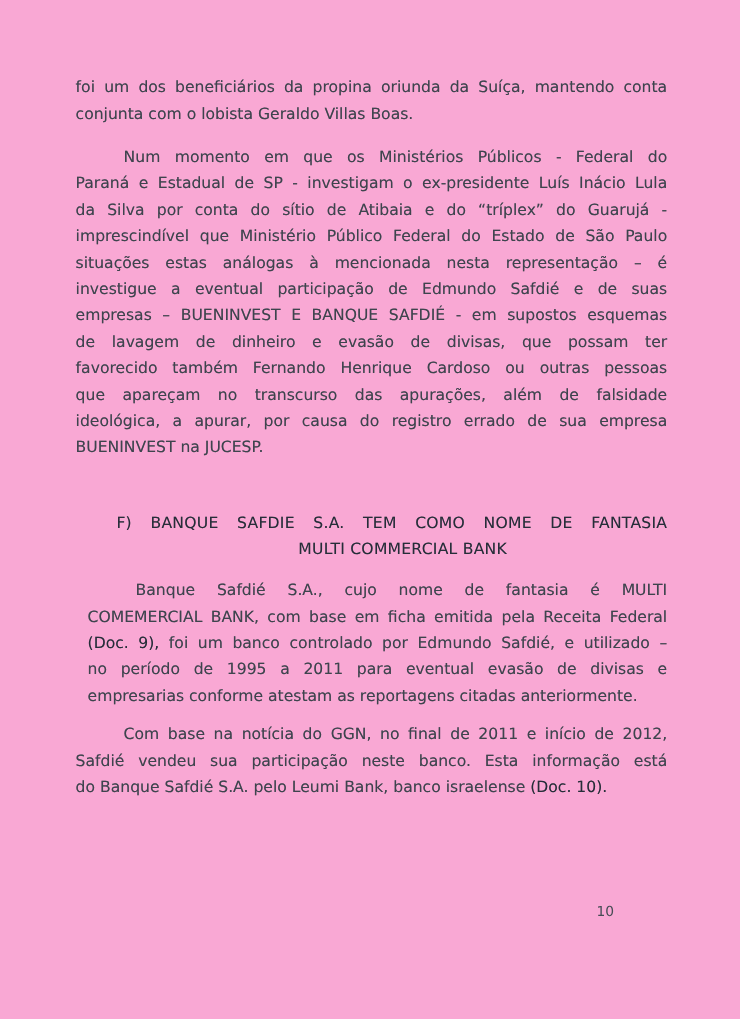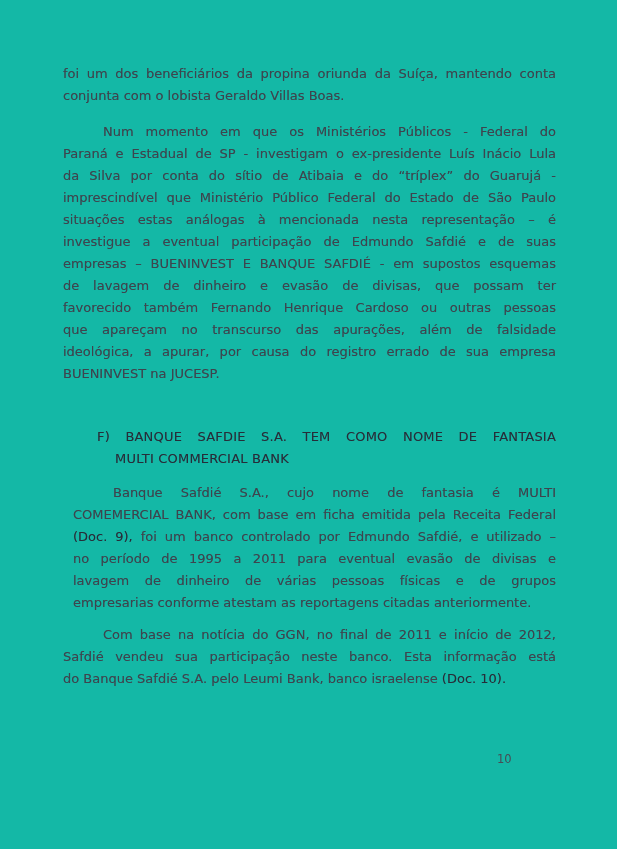--- a/index.html
+++ b/index.html
@@ -4,21 +4,21 @@
 <style>
   html, body {
     margin: 0;
     padding: 0;
     background: #ffffff;
   }
   .page {
     position: relative;
     width: 617px;
     height: 849px;
-    background: #14b8a6;
+    background: #f9a8d4;
     font-family: "DejaVu Sans", "Liberation Sans", sans-serif;
     overflow: hidden;
   }
   .textcol {
     position: absolute;
     left: 63px;
     top: 63px;
     width: 493px;
   }
   .line {
@@ -39,20 +39,21 @@
   .b {
     font-weight: normal;
     color: #262d39;
   }
   .para { margin: 0; }
   .heading { margin-left: 34px; }
   .heading .line {
     font-weight: bold;
     color: #222937;
     letter-spacing: 0.2px;
+    text-align: center;
   }
   #block-1 { margin-top: 14px; }
   #block-2 { margin-top: 41px; }
   #block-3 { margin-top: 12px; margin-left: 10px; }
   #block-4 { margin-top: 10px; }
   .pagenum {
     position: absolute;
     left: 497px;
     top: 752px;
     font-size: 11.5px;
@@ -84,21 +85,20 @@
       </div>
     <div class="heading" id="block-2">
         <div class="line just"><span class="b">F) BANQUE SAFDIE S.A. TEM COMO NOME DE FANTASIA</span></div>
         <div class="line hang"><span class="b">MULTI COMMERCIAL BANK</span></div>
       </div>
     <div class="para" id="block-3">
         <div class="line just ind"><span>Banque Safdié S.A., cujo nome de fantasia é MULTI</span></div>
         <div class="line just"><span>COMEMERCIAL BANK, com base em ficha emitida pela Receita Federal</span></div>
         <div class="line just"><span class="b">(Doc. 9),</span><span> foi um banco controlado por Edmundo Safdié, e utilizado –</span></div>
         <div class="line just"><span>no período de 1995 a 2011 para eventual evasão de divisas e</span></div>
-        <div class="line just"><span>lavagem de dinheiro de várias pessoas físicas e de grupos</span></div>
         <div class="line"><span>empresarias conforme atestam as reportagens citadas anteriormente.</span></div>
       </div>
     <div class="para" id="block-4">
         <div class="line just ind"><span>Com base na notícia do GGN, no final de 2011 e início de 2012,</span></div>
         <div class="line just"><span>Safdié vendeu sua participação neste banco. Esta informação está</span></div>
         <div class="line"><span>do Banque Safdié S.A. pelo Leumi Bank, banco israelense </span><span class="b">(Doc. 10).</span></div>
       </div>
   </div>
   <div class="pagenum">10</div>
 </div>

